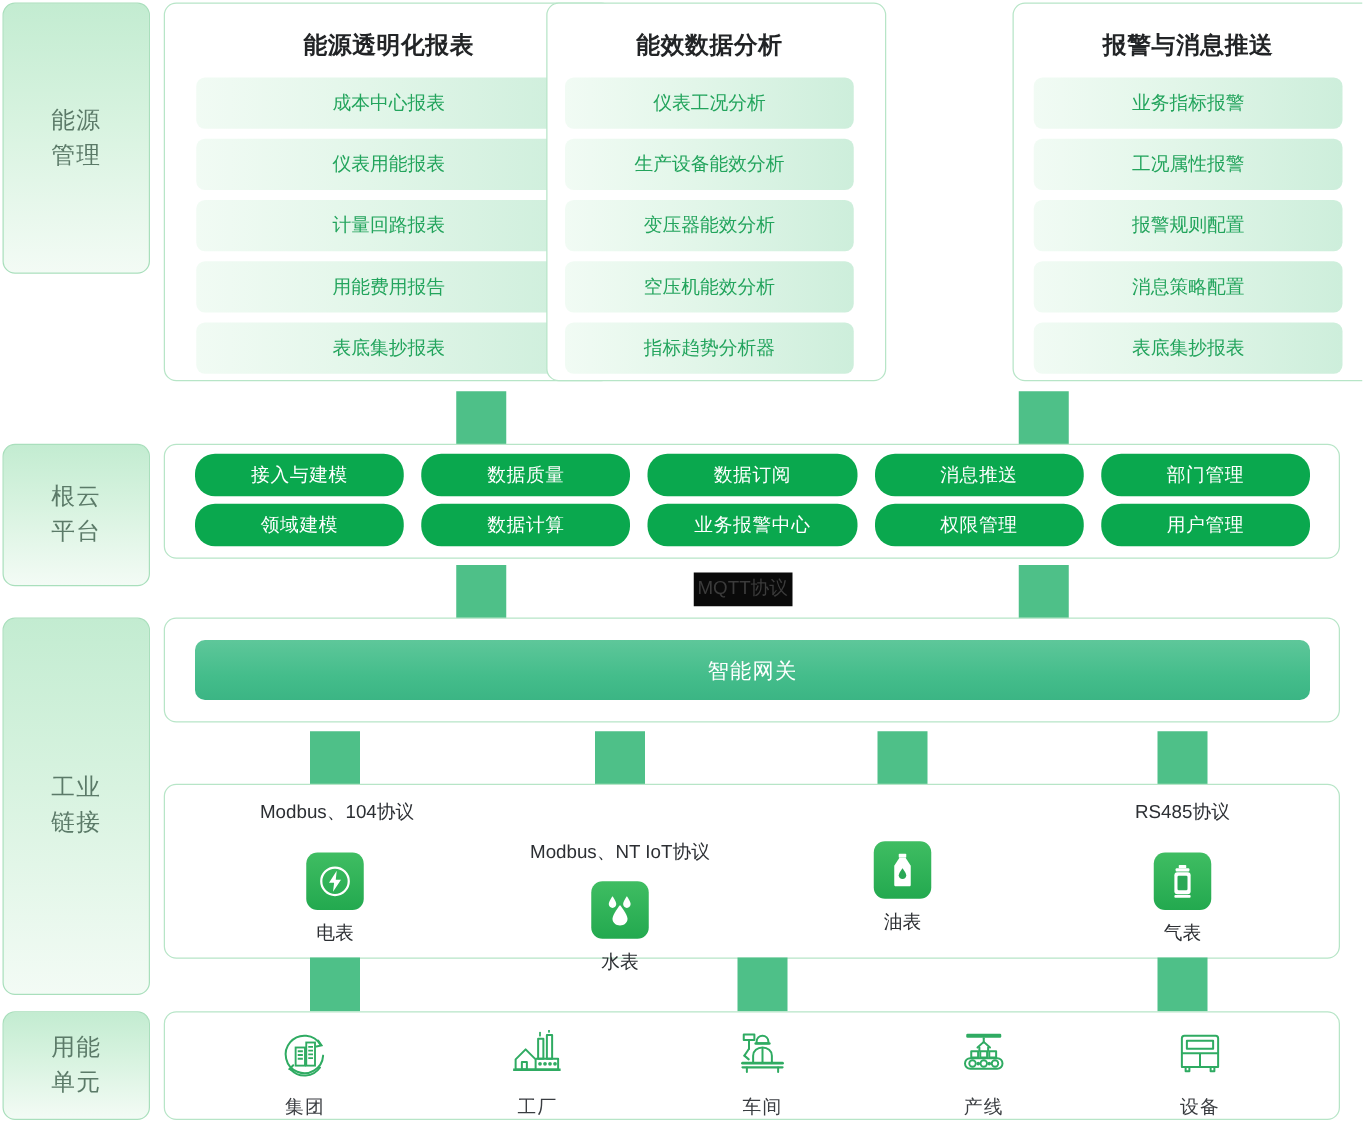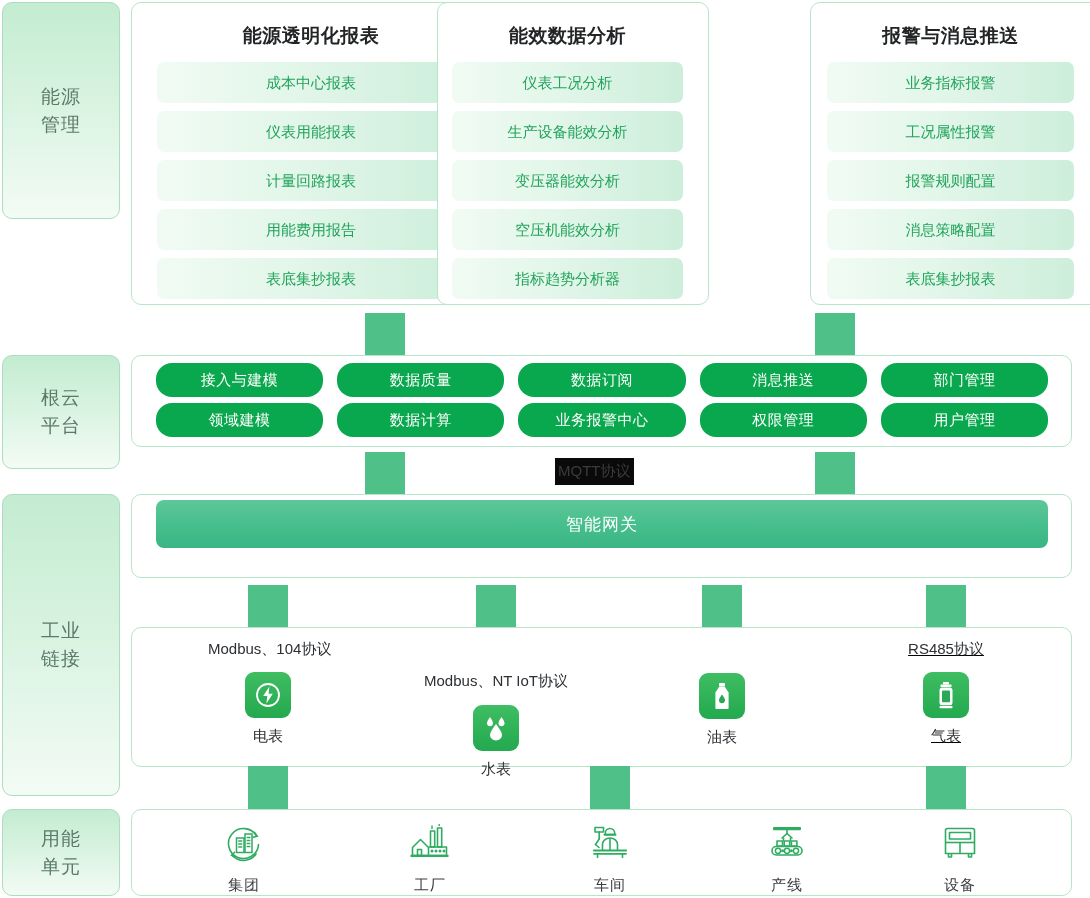--- a/index.html
+++ b/index.html
@@ -116,21 +116,21 @@
   
   .meter {
     position: absolute;
     width: 120px;
     text-align: center;
   }
   .meter-proto {
     font-size: 15px;
     color: #2c2f33;
     white-space: nowrap;
-    margin-bottom: 13px;
+    margin-bottom: 23px;
   }
   .meter-icon {
     width: 46px; height: 46px;
     margin: 0 auto 9px auto;
     border-radius: 9px;
     background: linear-gradient(180deg, #3fbd62 0%, #23a94f 100%);
     display: flex; align-items: center; justify-content: center;
   }
   .meter-label {
     font-size: 15px;
@@ -233,21 +233,21 @@
     <div class="plat-btn">权限管理</div>
     <div class="plat-btn">用户管理</div>
   </div>
 
   <div class="conn" style="left:365px; top:452px; height:43px;"></div>
   <div class="conn" style="left:815px; top:452px; height:43px;"></div>
 
   <div class="mqtt" style="left:555px; top:458px;">MQTT协议</div>
 
   <div class="panel" style="left:131px; top:494px; width:941px; height:84px;"></div>
-  <div class="gateway-bar" style="left:156px; top:500px; width:892px; height:48px;">
+  <div class="gateway-bar" style="left:156px; top:512px; width:892px; height:48px;">
     <span>智能网关</span>
   </div>
 
   <div class="conn" style="left:248px; top:585px; height:43px;"></div>
   <div class="conn" style="left:476px; top:585px; height:43px;"></div>
   <div class="conn" style="left:702px; top:585px; height:43px;"></div>
   <div class="conn" style="left:926px; top:585px; height:43px;"></div>
 
   <div class="panel" style="left:131px; top:627px; width:941px; height:140px;"></div>
 
@@ -278,21 +278,21 @@
     <div class="meter-icon">
       <svg width="28" height="30" viewBox="0 0 28 30" aria-hidden="true">
         <rect x="11" y="2" width="6" height="3.2" rx="0.6" fill="#ffffff"></rect>
         <path d="M11.4 5.4 L16.6 5.4 L20.6 11.5 L20.6 27 C20.6 27.6 20.1 28 19.5 28 L8.5 28 C7.9 28 7.4 27.6 7.4 27 L7.4 11.5 Z" fill="#ffffff"></path>
         <path d="M14 13.5 C14 13.5 11 17.3 11 19.2 C11 20.9 12.3 22.2 14 22.2 C15.7 22.2 17 20.9 17 19.2 C17 17.3 14 13.5 14 13.5 Z" fill="#2aa855"></path>
       </svg>
     </div>
     <div class="meter-label">油表</div>
   </div>
 
-  <div class="meter" style="left:886px; top:640px;text-decoration:underline;">
+  <div class="meter" style="left:886px; top:640px;">
     <div class="meter-proto">RS485协议</div>
     <div class="meter-icon">
       <svg width="26" height="30" viewBox="0 0 26 30" aria-hidden="true">
         <rect x="10" y="2" width="6" height="2.6" rx="0.6" fill="#ffffff"></rect>
         <rect x="7.5" y="4.6" width="11" height="2.6" rx="0.8" fill="#ffffff"></rect>
         <rect x="6.5" y="7.8" width="13" height="17.5" rx="2.4" fill="#ffffff"></rect>
         <rect x="9" y="10.6" width="8" height="11.6" rx="1" fill="#2aa855"></rect>
         <rect x="6.5" y="26" width="13" height="2.2" rx="0.8" fill="#ffffff"></rect>
       </svg>
     </div>

